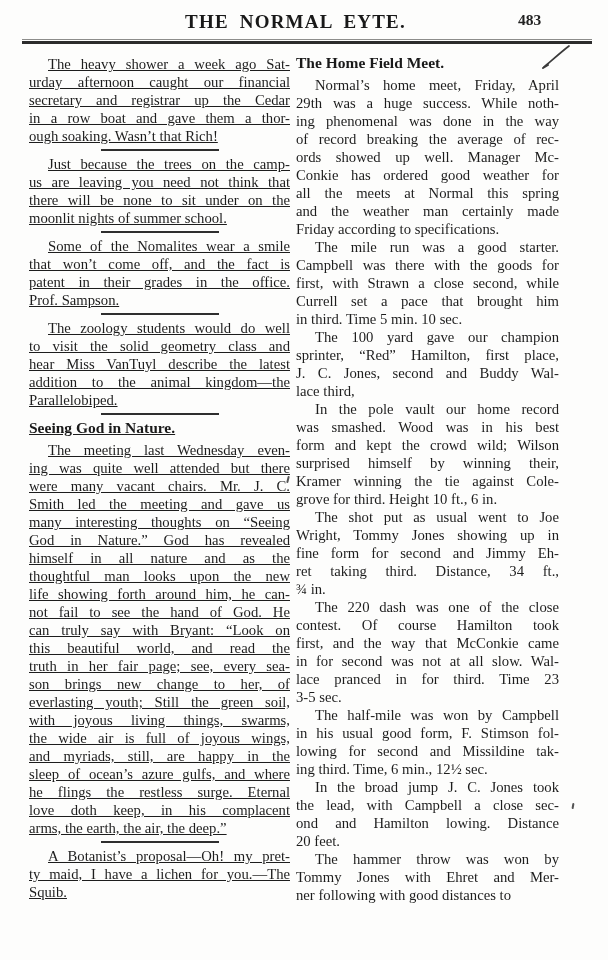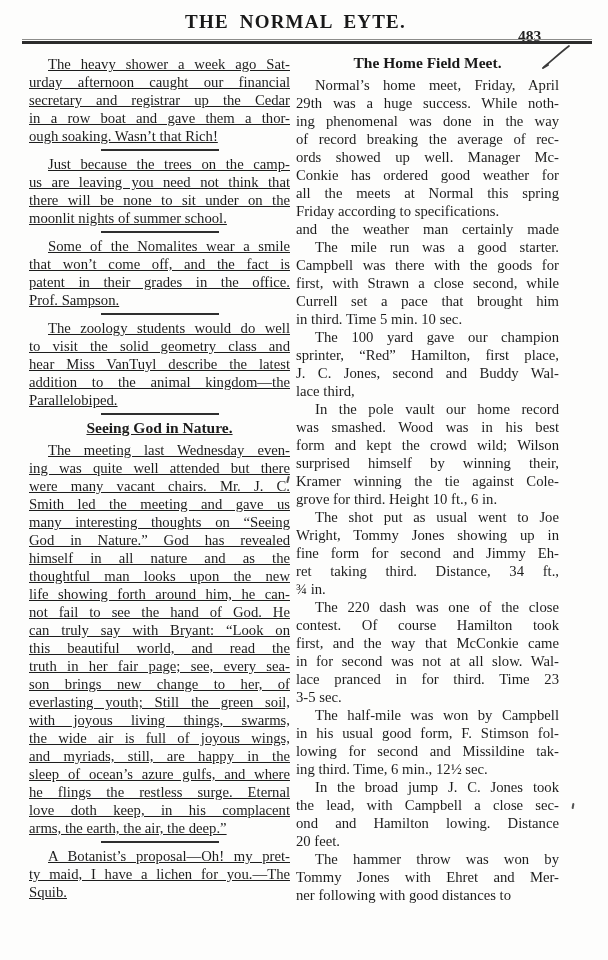--- a/index.html
+++ b/index.html
@@ -12,38 +12,38 @@
   .masthead {
     position:absolute; top:11px; left:28px; width:535px;
     text-align:center;
   }
   .masthead .title {
     font-size:19px; font-weight:bold; letter-spacing:1.2px; word-spacing:5px;
     color:#191919;
   }
   .page-number {
     position:absolute; top:11px; left:518px; width:60px;
-    font-size:15.5px; font-weight:600; color:#222;margin-top:16px;
+    font-size:15.5px; font-weight:600; color:#222;
   }
   .header-rule { position:absolute; top:39px; left:22px; width:570px; }
   .hr-thin  { height:1.2px; background:#8d8d8b; margin-bottom:1px; }
   .hr-thick { height:2.4px; background:#2c2c2c; }
   .pen-mark { position:absolute; left:541px; top:44px; width:30px; height:26px; }
   .col { position:absolute; top:52px; font-size:14.7px; line-height:18px; }
   .col-left  { left:29px;  width:261px; padding-top:3px;text-decoration:underline; }
   .col-right { left:296px; width:263px; }
   .para { margin:0; }
   .line {
     text-align:justify; text-align-last:justify;
     white-space:normal;
   }
   .line.last  { text-align-last:left; }
   .line.first { text-indent:19px; }
   .article-heading {
-    text-align:center; font-weight:bold; font-size:15.5px;
+    font-weight:bold; font-size:15.5px;
     margin:2px 0 4px 0; color:#1a1a1a;
   }
   .rule {
     width:118px; margin:4px auto 4px auto;
     border-top:2px solid #2e2e2e; height:0;
   }
   .ink-speck {
     position:absolute; background:#555; border-radius:1px;
   }
   .speck-1 { left:287px; top:476px; width:2px; height:7px; transform:rotate(14deg); }
@@ -139,22 +139,22 @@
   <div class="col col-right">
       <div class="article-heading">The Home Field Meet.</div>
       <div class="para">
         <div class="line first">Normal’s home meet, Friday, April</div>
         <div class="line">29th was a huge success. While noth-</div>
         <div class="line">ing phenomenal was done in the way</div>
         <div class="line">of record breaking the average of rec-</div>
         <div class="line">ords showed up well. Manager Mc-</div>
         <div class="line">Conkie has ordered good weather for</div>
         <div class="line">all the meets at Normal this spring</div>
+        <div class="line">and the weather man certainly made</div>
         <div class="line last">Friday according to specifications.</div>
-        <div class="line">and the weather man certainly made</div>
       </div>
       <div class="para">
         <div class="line first">The mile run was a good starter.</div>
         <div class="line">Campbell was there with the goods for</div>
         <div class="line">first, with Strawn a close second, while</div>
         <div class="line">Currell set a pace that brought him</div>
         <div class="line last">in third. Time 5 min. 10 sec.</div>
       </div>
       <div class="para">
         <div class="line first">The 100 yard gave our champion</div>

